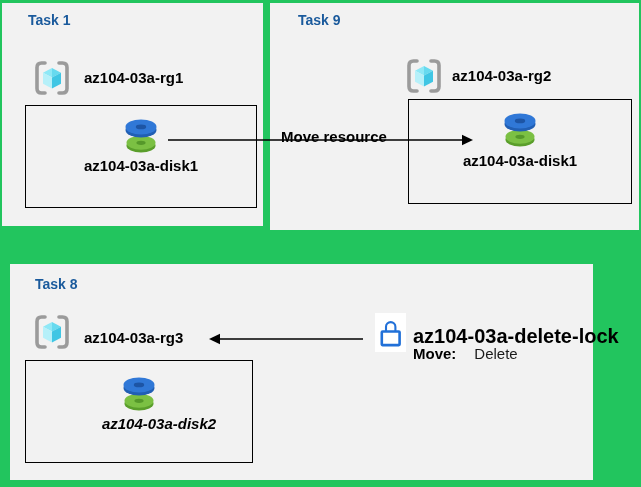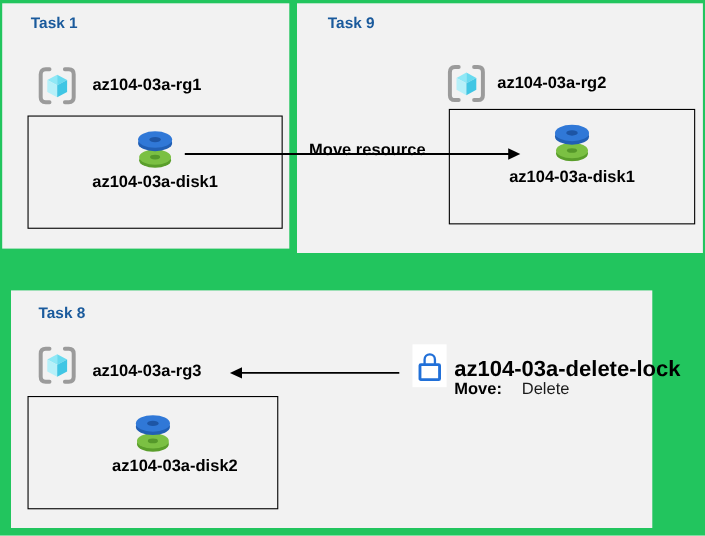--- a/index.html
+++ b/index.html
@@ -59,21 +59,21 @@
   #disk1-icon{left:119px;top:117px;}
   #disk2-icon{left:498px;top:111px;}
   #disk3-icon{left:117px;top:375px;}
   .disk-label{
     position:absolute;
     font-size:15px;font-weight:700;color:var(--text);
     text-align:center;white-space:nowrap;
   }
   #disk1-label{left:25px;top:157px;width:232px;}
   #disk2-label{left:408px;top:152px;width:224px;}
-  #disk3-label{left:25px;top:415px;width:268px;}
+  #disk3-label{left:25px;top:415px;width:268px;font-style:italic;}
   #move-label{
     position:absolute;left:281px;top:116px;
     font-size:15px;font-weight:700;color:var(--text);
     white-space:nowrap;
     margin-top:12px;
   }
   .overlay{position:absolute;left:0;top:0;pointer-events:none;}
   #lock-bg{
     position:absolute;left:375px;top:313px;width:31px;height:39px;
     background:#ffffff;

